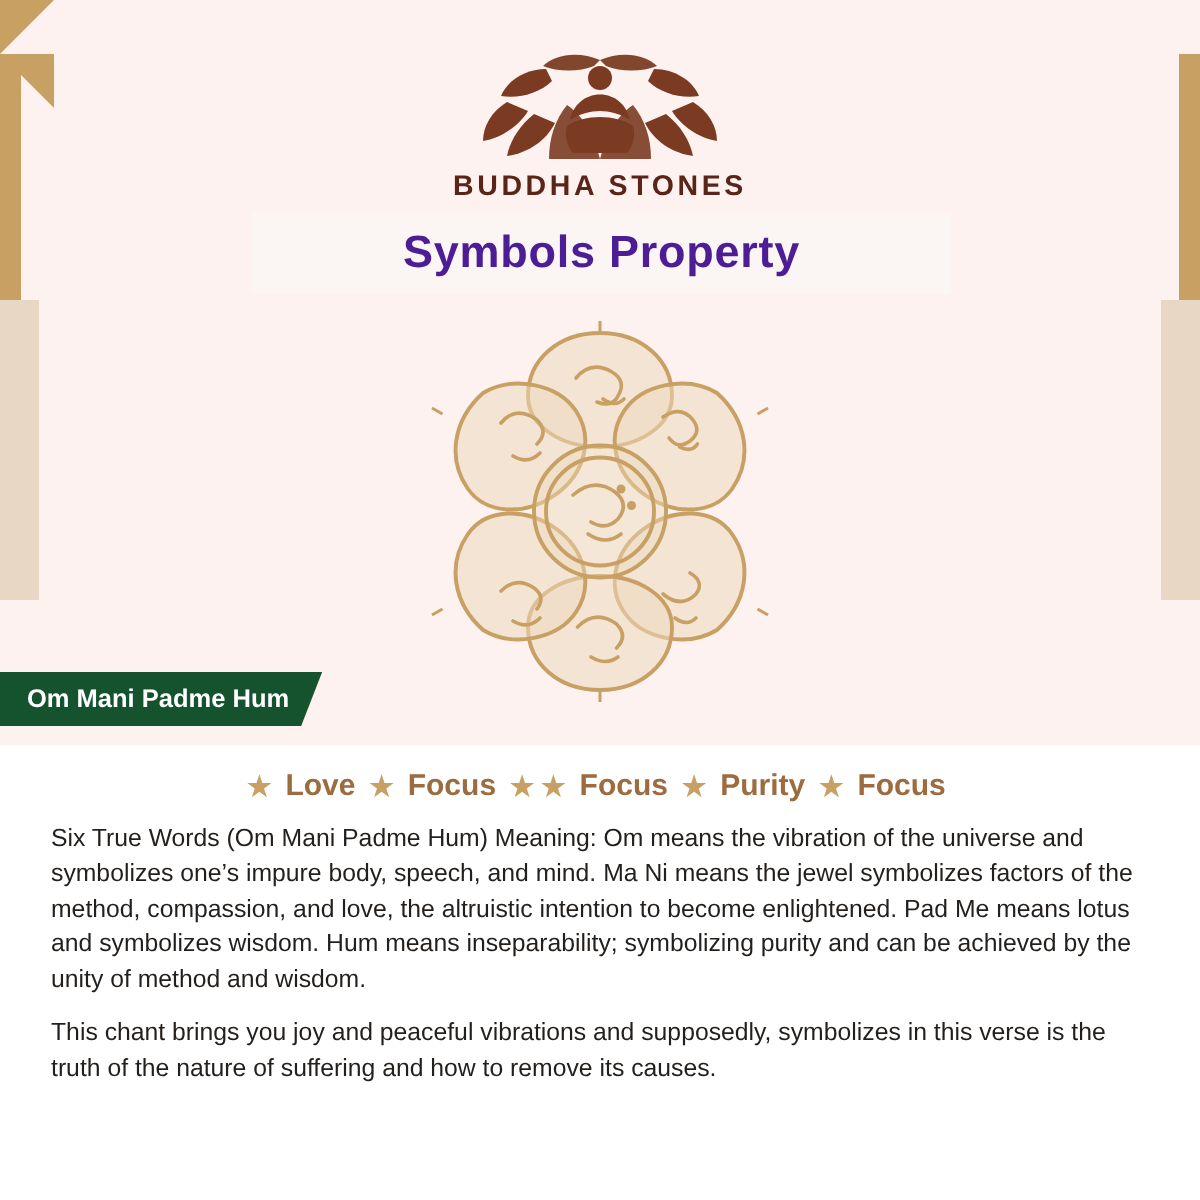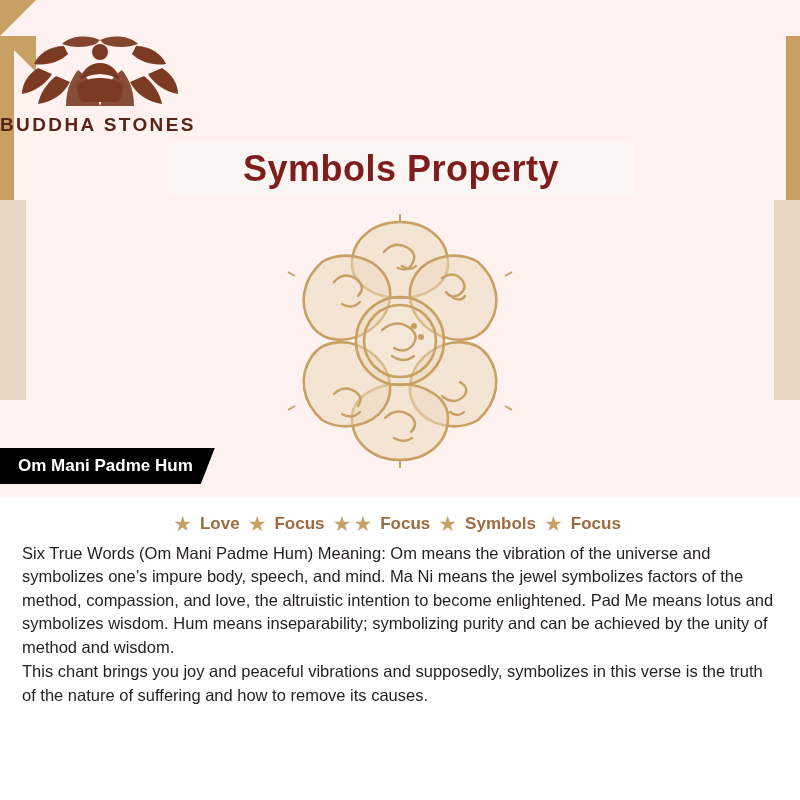--- a/index.html
+++ b/index.html
@@ -59,20 +59,21 @@
     background: #e8d7c4;
   }
 
   
   .logo-wrap {
     position: absolute;
     top: 18px;
     left: 0; right: 0;
     display: flex;
     flex-direction: column;
+    align-items: center;
   }
   .logo-mark {
     width: 200px;
     height: 92px;
   }
   .brand-name {
     margin-top: 4px;
     font-size: 19px;
     font-weight: bold;
     letter-spacing: 2.4px;
@@ -86,43 +87,43 @@
     top: 142px;
     left: 168px;
     width: 466px;
     height: 54px;
     background: #fbf6f3;
     display: flex;
     align-items: center;
     justify-content: center;
   }
   .title-text {
-    font-size: 36px;
-    font-weight: bold;
-    color: #7f1d1d;
+    font-size: 30px;
+    font-weight: bold;
+    color: #4c1d95;
     letter-spacing: 0.5px;
   }
 
   
   .mandala-wrap {
     position: absolute;
     top: 206px;
     left: 0; right: 0;
     display: flex;
     justify-content: center;
   }
 
   
   .tag {
     position: absolute;
     left: 0;
     top: 448px;
     height: 36px;
     padding: 0 22px 0 18px;
-    background: #000000;
+    background: #14532d;
     color: #ffffff;
     font-size: 17px;
     font-weight: bold;
     display: flex;
     align-items: center;
     clip-path: polygon(0 0, 100% 0, calc(100% - 14px) 100%, 0 100%);
   }
 
   
   .panel {
@@ -135,39 +136,39 @@
     box-sizing: border-box;
   }
   .keywords {
     display: flex;
     align-items: center;
     justify-content: center;
     gap: 2px;
     margin: 6px 0 8px 0;
   }
   .kw {
-    font-size: 17px;
+    font-size: 20px;
     font-weight: bold;
     color: #9c6b3f;
     padding: 0 6px;
     font-family: "Liberation Sans", sans-serif;
   }
   .star {
     color: #c9a063;
     font-size: 21px;
     line-height: 1;
   }
   .body-text {
     font-size: 16.5px;
     line-height: 1.42;
     color: #231f1c;
     text-align: left;
   }
   .body-text p {
-    margin: 0;
+    margin: 12px;
   }
   .body-text p + p {
     margin-top: 1px;
   }
 </style>
 </head>
 <body>
 
 <div class="page">
 
@@ -259,21 +260,21 @@
   <div class="panel">
     <div class="keywords">
       <span class="star">★</span>
       <span class="kw">Love</span>
       <span class="star">★</span>
       <span class="kw">Focus</span>
       <span class="star">★</span>
       <span class="star">★</span>
       <span class="kw">Focus</span>
       <span class="star">★</span>
-      <span class="kw">Symbols</span>
+      <span class="kw">Purity</span>
       <span class="star">★</span>
       <span class="kw">Focus</span>
     </div>
     <div class="body-text">
       <p>Six True Words (Om Mani Padme Hum) Meaning: Om means the vibration of the universe and symbolizes one’s impure body, speech, and mind. Ma Ni means the jewel symbolizes factors of the method, compassion, and love, the altruistic intention to become enlightened. Pad Me means lotus and symbolizes wisdom. Hum means inseparability; symbolizing purity and can be achieved by the unity of method and wisdom.</p>
       <p>This chant brings you joy and peaceful vibrations and supposedly, symbolizes in this verse is the truth of the nature of suffering and how to remove its causes.</p>
     </div>
   </div>
 
 </div>

